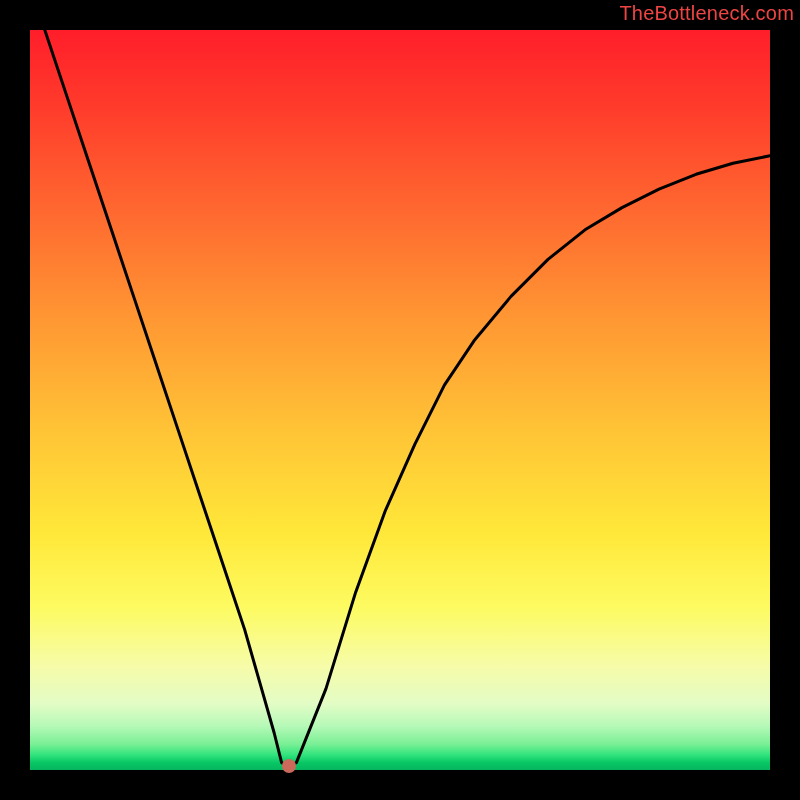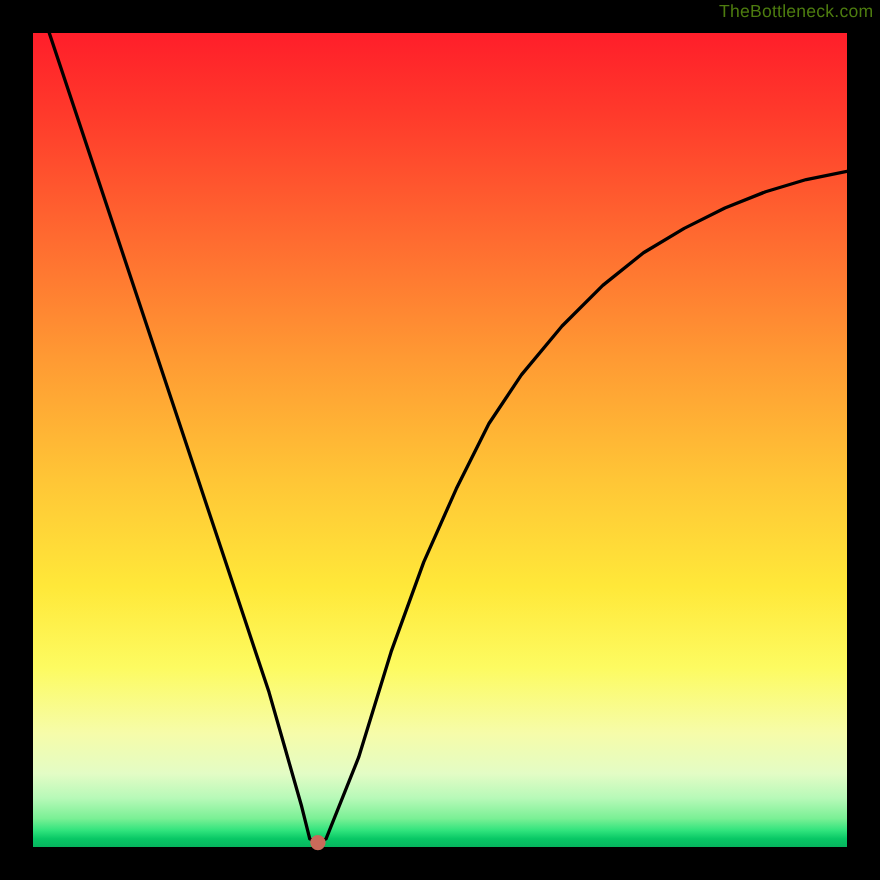--- a/index.html
+++ b/index.html
@@ -39,22 +39,22 @@
       #7af095 96.5%,
       #2fe37c 98%,
       #08c765 99%,
       #06b55e 100%
     );
   }
   .watermark {
     position: absolute;
     top: 2px;
     right: 6px;
-    color: #4d7c0f;
-    font-size: 16px;
+    color: #ef4444;
+    font-size: 20px;
     font-weight: 500;
     letter-spacing: 0.2px;
     user-select: none;
   }
   svg.curve {
     position: absolute;
     left: 0;
     top: 0;
     width: 740px;
     height: 740px;

